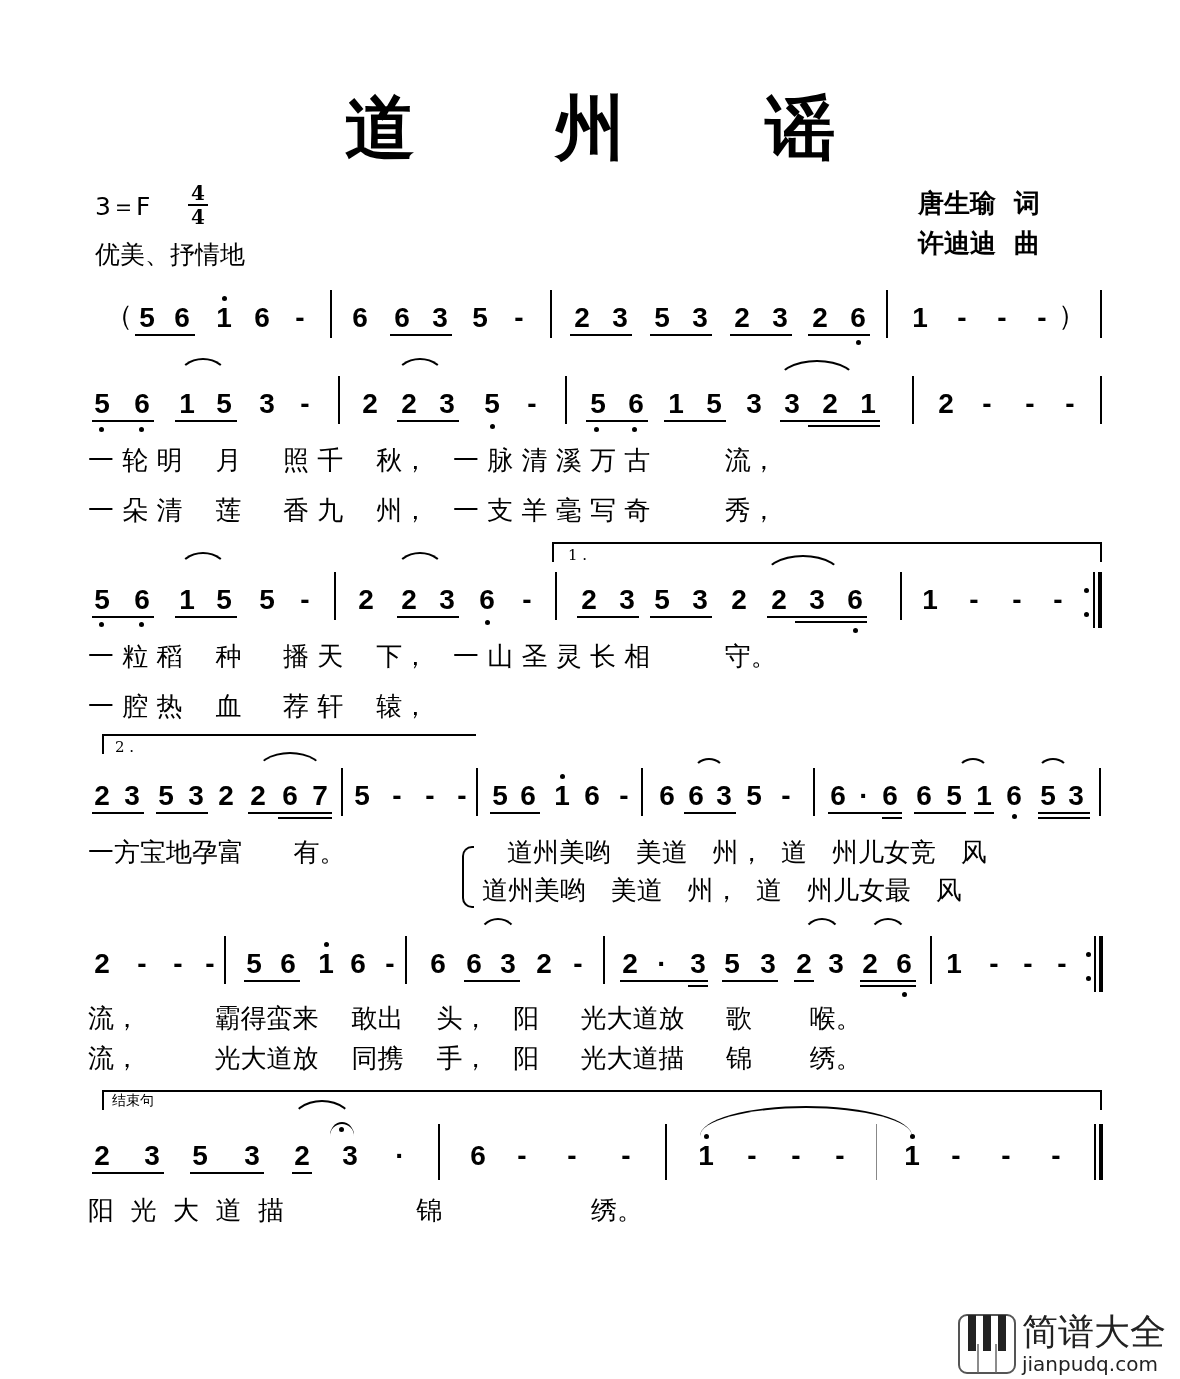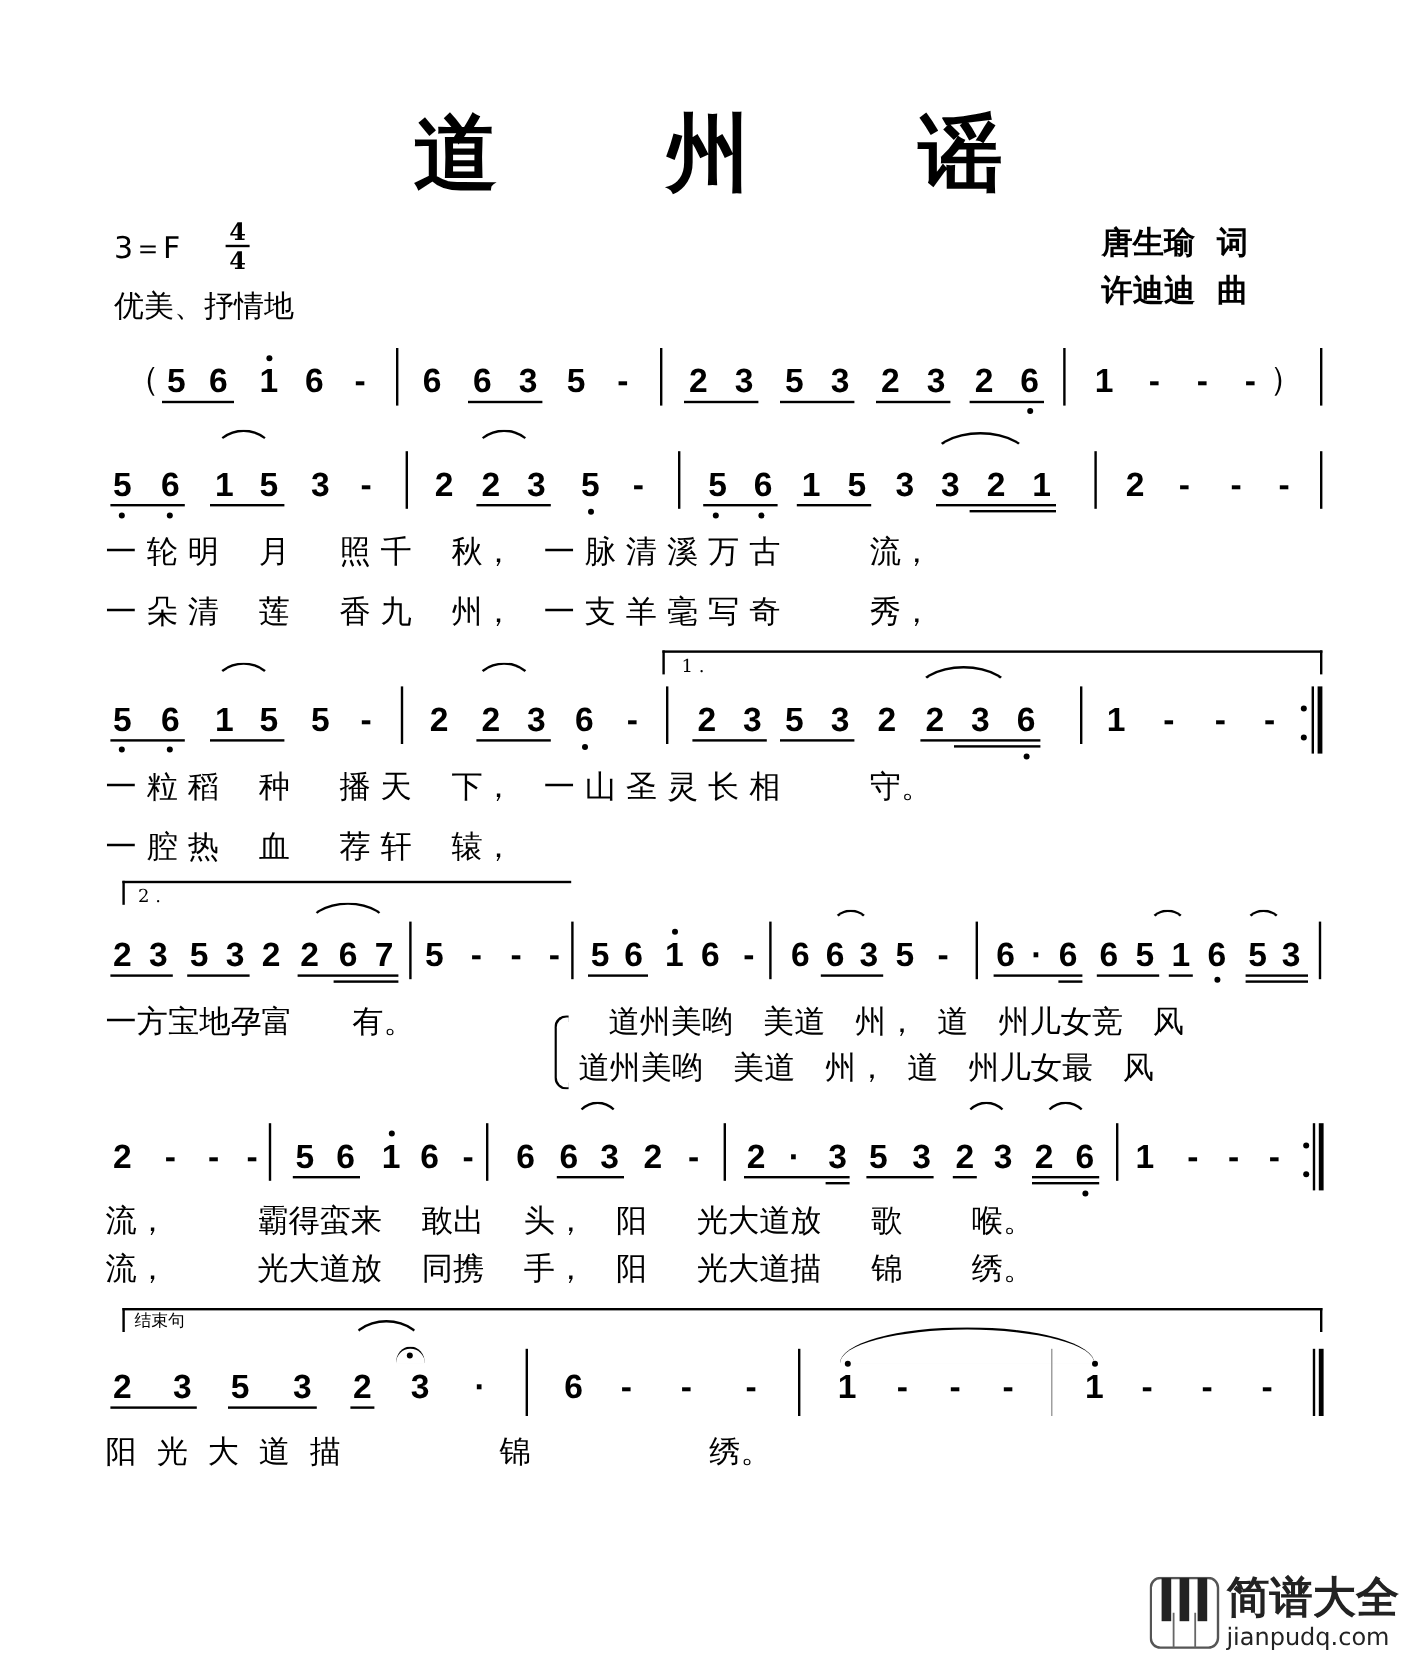--- a/index.html
+++ b/index.html
@@ -334,15 +334,15 @@
 
 <div class="logo">
   <svg width="60" height="62" viewBox="0 0 60 62" style="position:absolute; left:0; top:2px;">
     <rect x="1" y="1" width="56" height="58" rx="8" ry="8" fill="#fff" stroke="#555" stroke-width="2"></rect>
     <line x1="20" y1="30" x2="20" y2="59" stroke="#666" stroke-width="1.5"></line>
     <line x1="38" y1="30" x2="38" y2="59" stroke="#666" stroke-width="1.5"></line>
     <rect x="10" y="1" width="8" height="36" fill="#222"></rect>
     <rect x="25" y="1" width="8" height="36" fill="#222"></rect>
     <rect x="40" y="1" width="8" height="36" fill="#222"></rect>
   </svg>
-  <div class="abs" style="left:64px; top:0px; font-size:36px; line-height:40px; color:#222;font-weight:bold;">简谱大全</div>
+  <div class="abs" style="left:64px; top:0px; font-size:36px; line-height:40px; color:#222;">简谱大全</div>
   <div class="abs" style="left:64px; top:40px; font-size:20px; line-height:24px; color:#222; font-family:'DejaVu Sans',sans-serif;">jianpudq.com</div>
 </div>
 
 </body></html>

